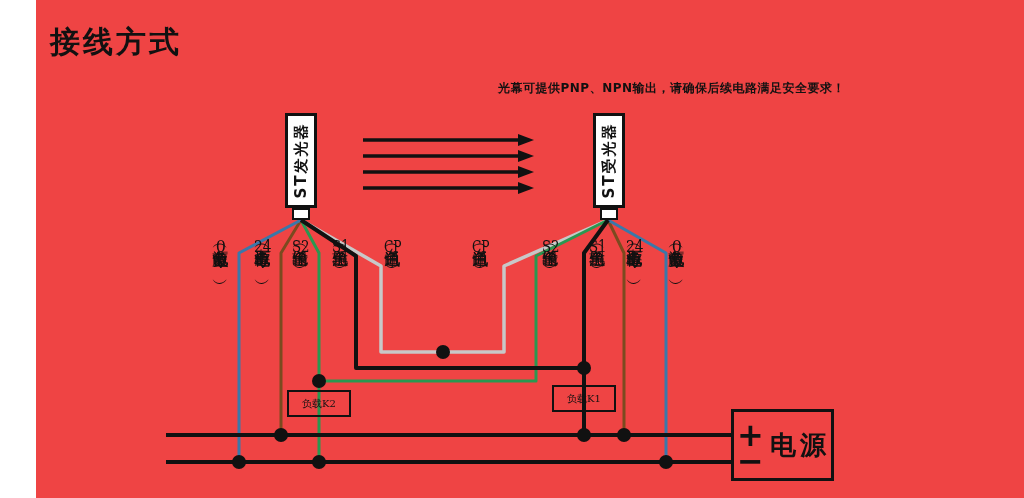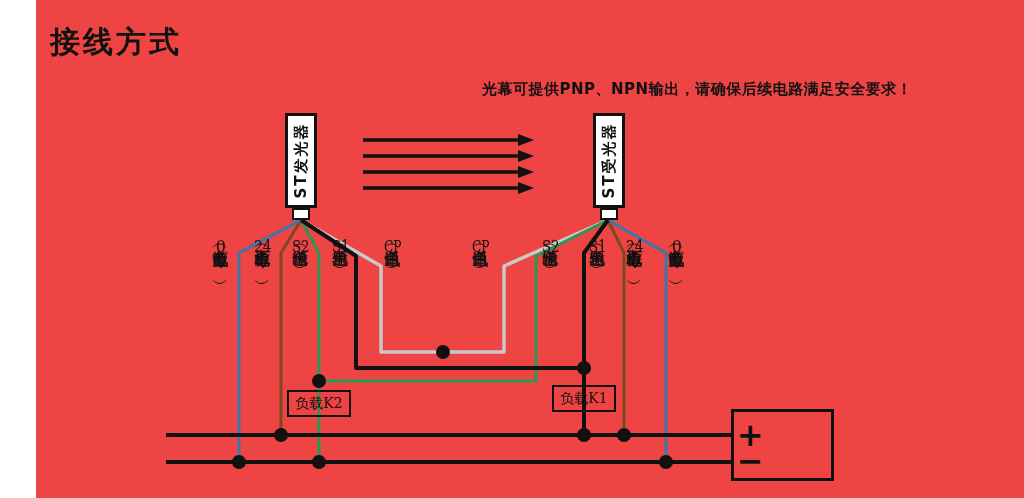--- a/index.html
+++ b/index.html
@@ -2,38 +2,38 @@
 <html style="--blue: #3a78a9; --brown: #7c4a1f; --green: #2a9750; --whitewire: #c8c8c8; --black: #111111;"><head>
 <meta charset="utf-8">
 <style>
   html,body{margin:0;padding:0;background:#ffffff;}
   .stage{position:relative;width:1024px;height:498px;background:#ef4444;overflow:hidden;
          font-family:"DejaVu Sans","Liberation Sans",sans-serif;color:#111;margin-left:36px;}
   .stage svg{position:absolute;left:0;top:0;z-index:1;}
   .ov{position:absolute;z-index:2;}
 
   .title{left:14px;top:22px;font-size:30px;font-weight:700;letter-spacing:3px;}
-  .note-top{left:446px;top:80px;font-size:15px;font-weight:700;letter-spacing:.5px;}
+  .note-top{left:462px;top:80px;font-size:12px;font-weight:700;letter-spacing:.5px;}
   .note-side{left:678px;top:318px;font-size:16px;font-weight:700;letter-spacing:.5px;}
 
   .device{box-sizing:border-box;width:32px;height:95px;border:3px solid #111;background:#fff;
           display:flex;align-items:center;justify-content:center;}
   .device .dlabel{transform:rotate(-90deg);white-space:nowrap;font-size:15px;font-weight:600;letter-spacing:2px;}
   .dev-left{left:249px;top:113px;}
   .dev-right{left:557px;top:113px;}
   .connector{box-sizing:border-box;width:18px;height:12px;border:2px solid #111;background:#fff;}
   .conn-left{left:256px;top:208px;}
   .conn-right{left:564px;top:208px;}
 
   .vlabel{top:238px;writing-mode:vertical-rl;text-orientation:mixed;font-size:16px;line-height:1.08;
           font-family:"DejaVu Serif","Liberation Serif",serif;white-space:nowrap;}
   .tcu{text-combine-upright:all;}
 
   .loadbox{box-sizing:border-box;width:64px;height:27px;border:2px solid #111;background:transparent;
-           display:flex;align-items:center;justify-content:center;font-size:14px;
+           display:flex;align-items:center;justify-content:center;font-size:10px;
            font-family:"DejaVu Serif","Liberation Serif",serif;}
   .load-k2{left:251px;top:390px;}
   .load-k1{left:516px;top:385px;}
 
   .powerbox{box-sizing:border-box;left:695px;top:409px;width:103px;height:72px;border:3px solid #111;background:transparent;}
   .powerbox .plabel{position:absolute;left:36px;top:50%;transform:translateY(-50%);font-size:26px;font-weight:700;letter-spacing:4px;}
   .powerbox .plus{position:absolute;left:3px;top:7px;font-size:32px;font-weight:600;line-height:1;}
   .powerbox .minus{position:absolute;left:3px;top:33px;font-size:32px;font-weight:600;line-height:1;}
 </style>
 </head>
@@ -106,15 +106,16 @@
   <div class="ov vlabel" style="left:553px">输出（黑色<span class="tcu">S1</span>）</div>
   <div class="ov vlabel" style="left:590px">电源正（棕色<span class="tcu">24</span><span class="tcu">V</span>）</div>
   <div class="ov vlabel" style="left:632px">电源负（蓝色<span class="tcu">0</span><span class="tcu">V</span>）</div>
 
   <div class="ov loadbox load-k2">负载K2</div>
   <div class="ov loadbox load-k1">负载K1</div>
 
   <div class="ov powerbox">
     <span class="plus">+</span>
     <span class="minus">−</span>
+    <span class="plabel">电源</span>
   </div>
 
 </div>
 
 </body></html>

